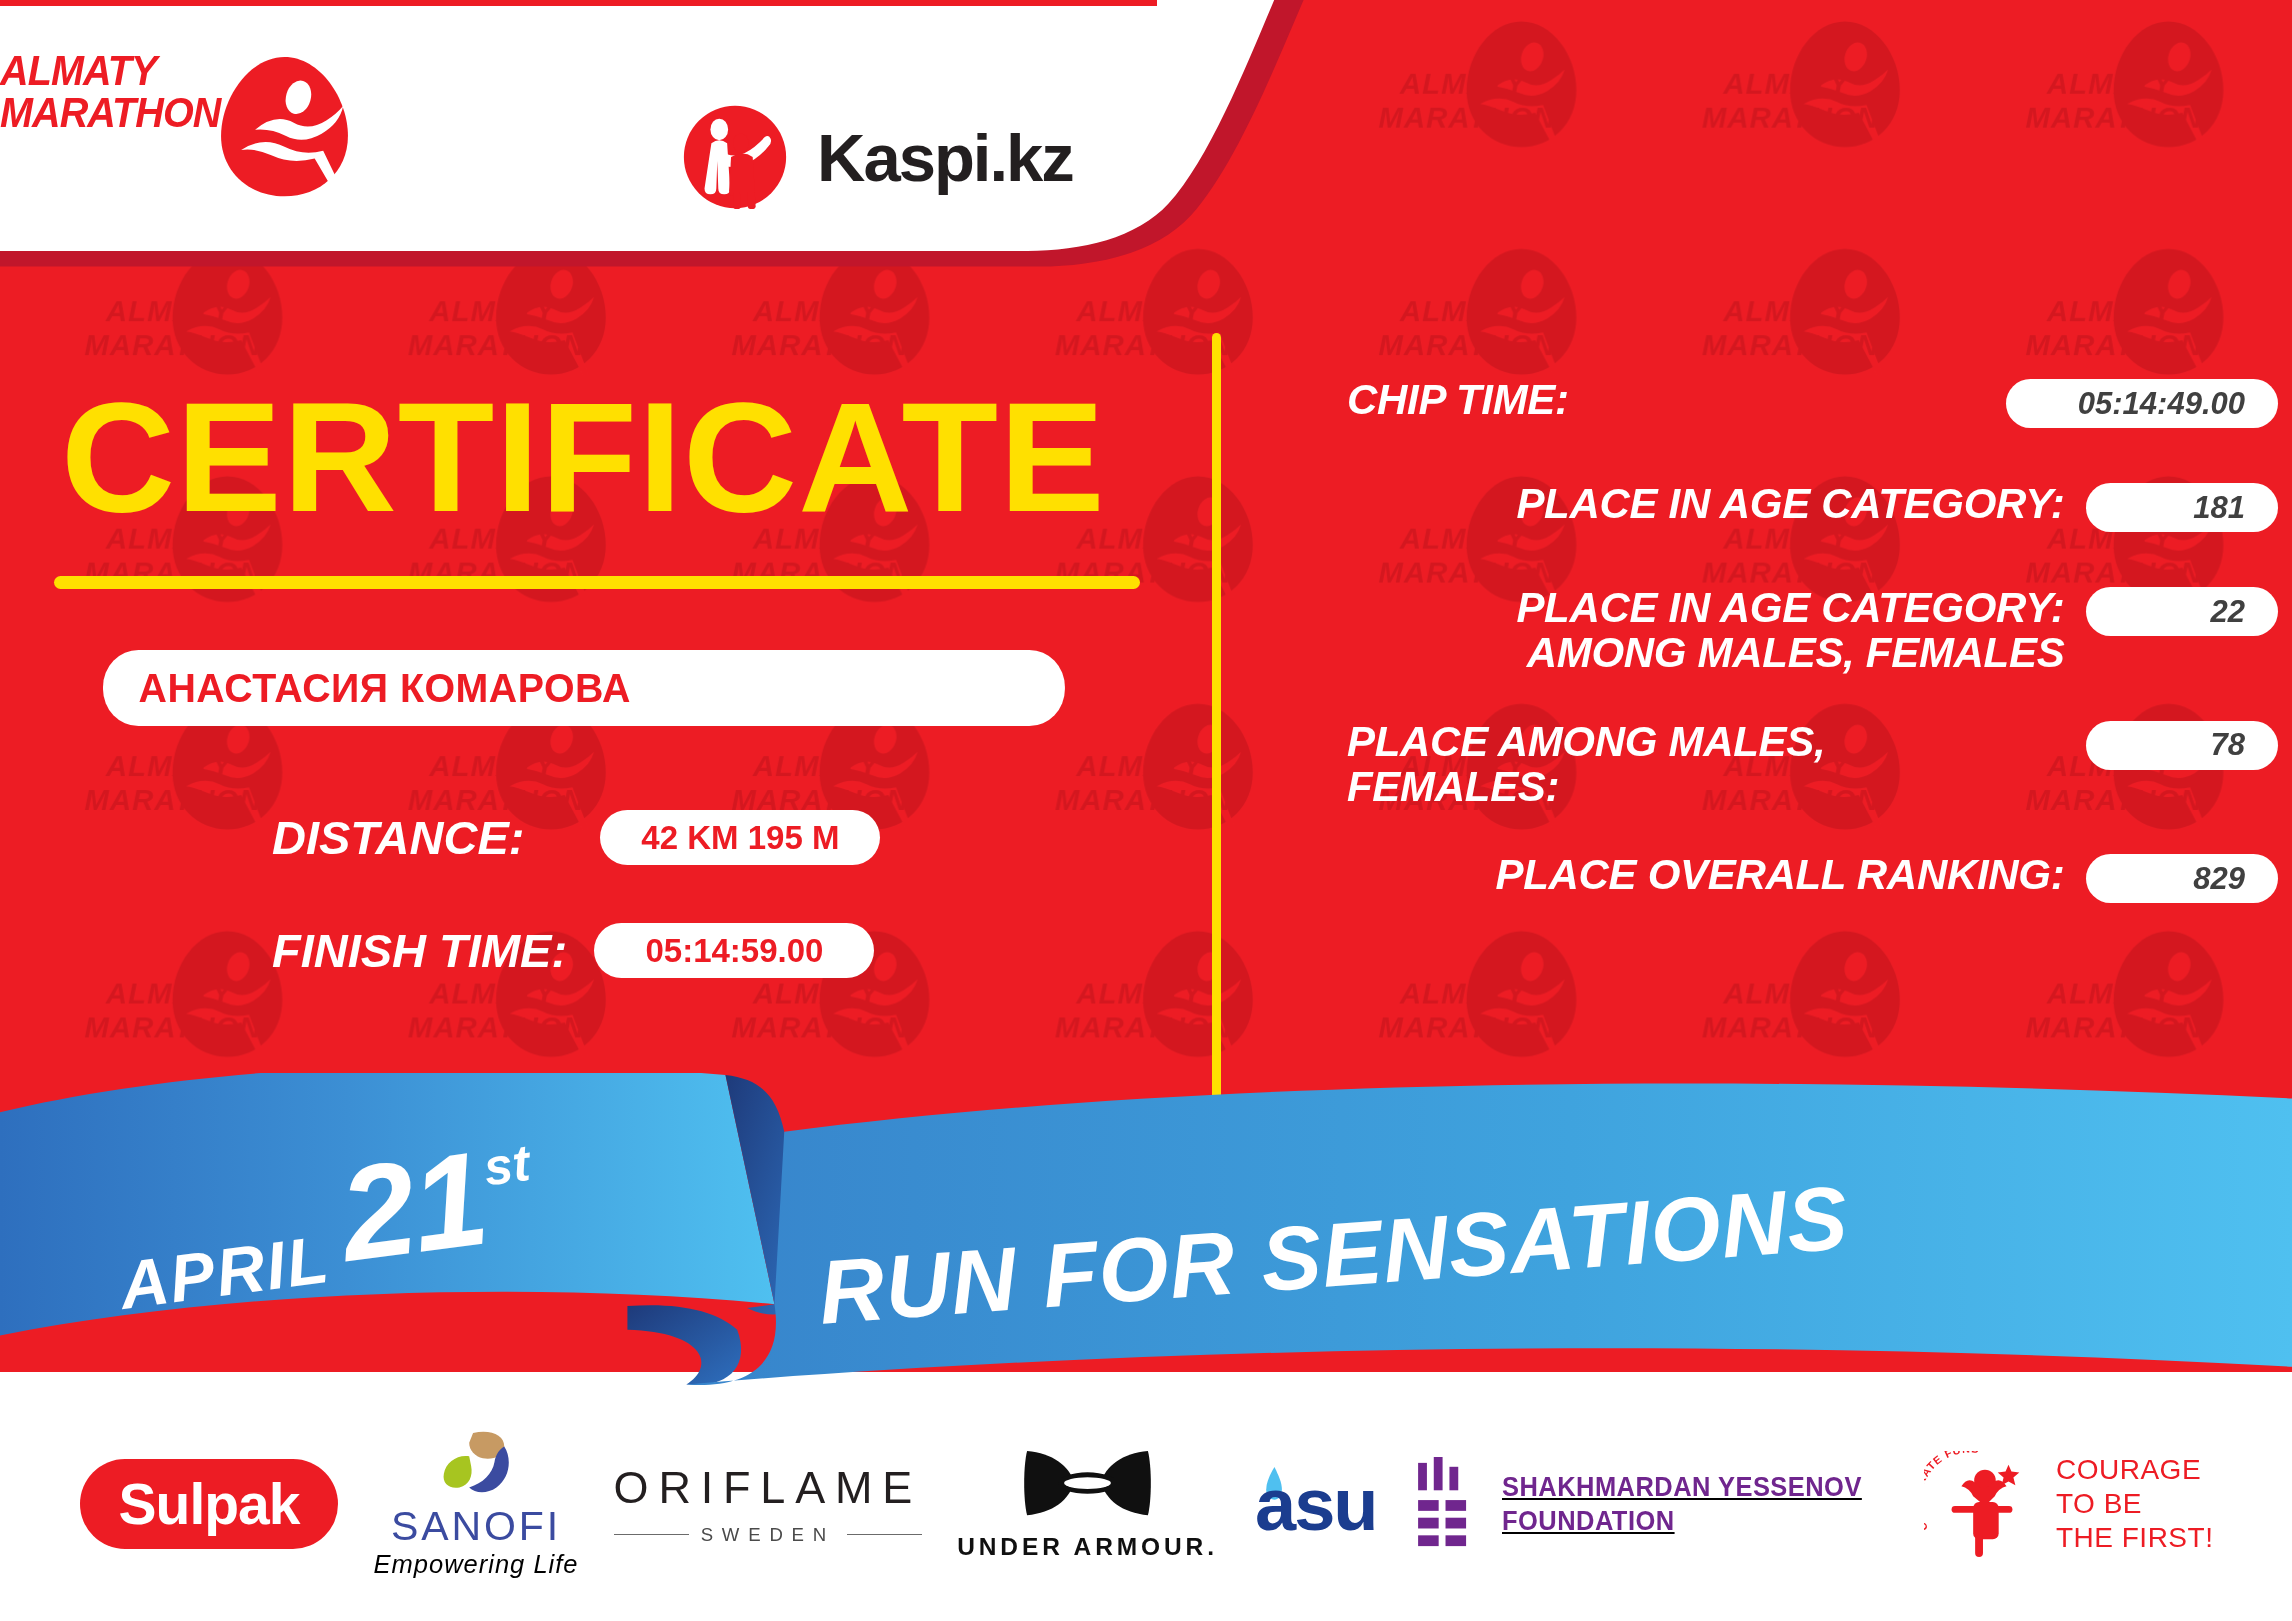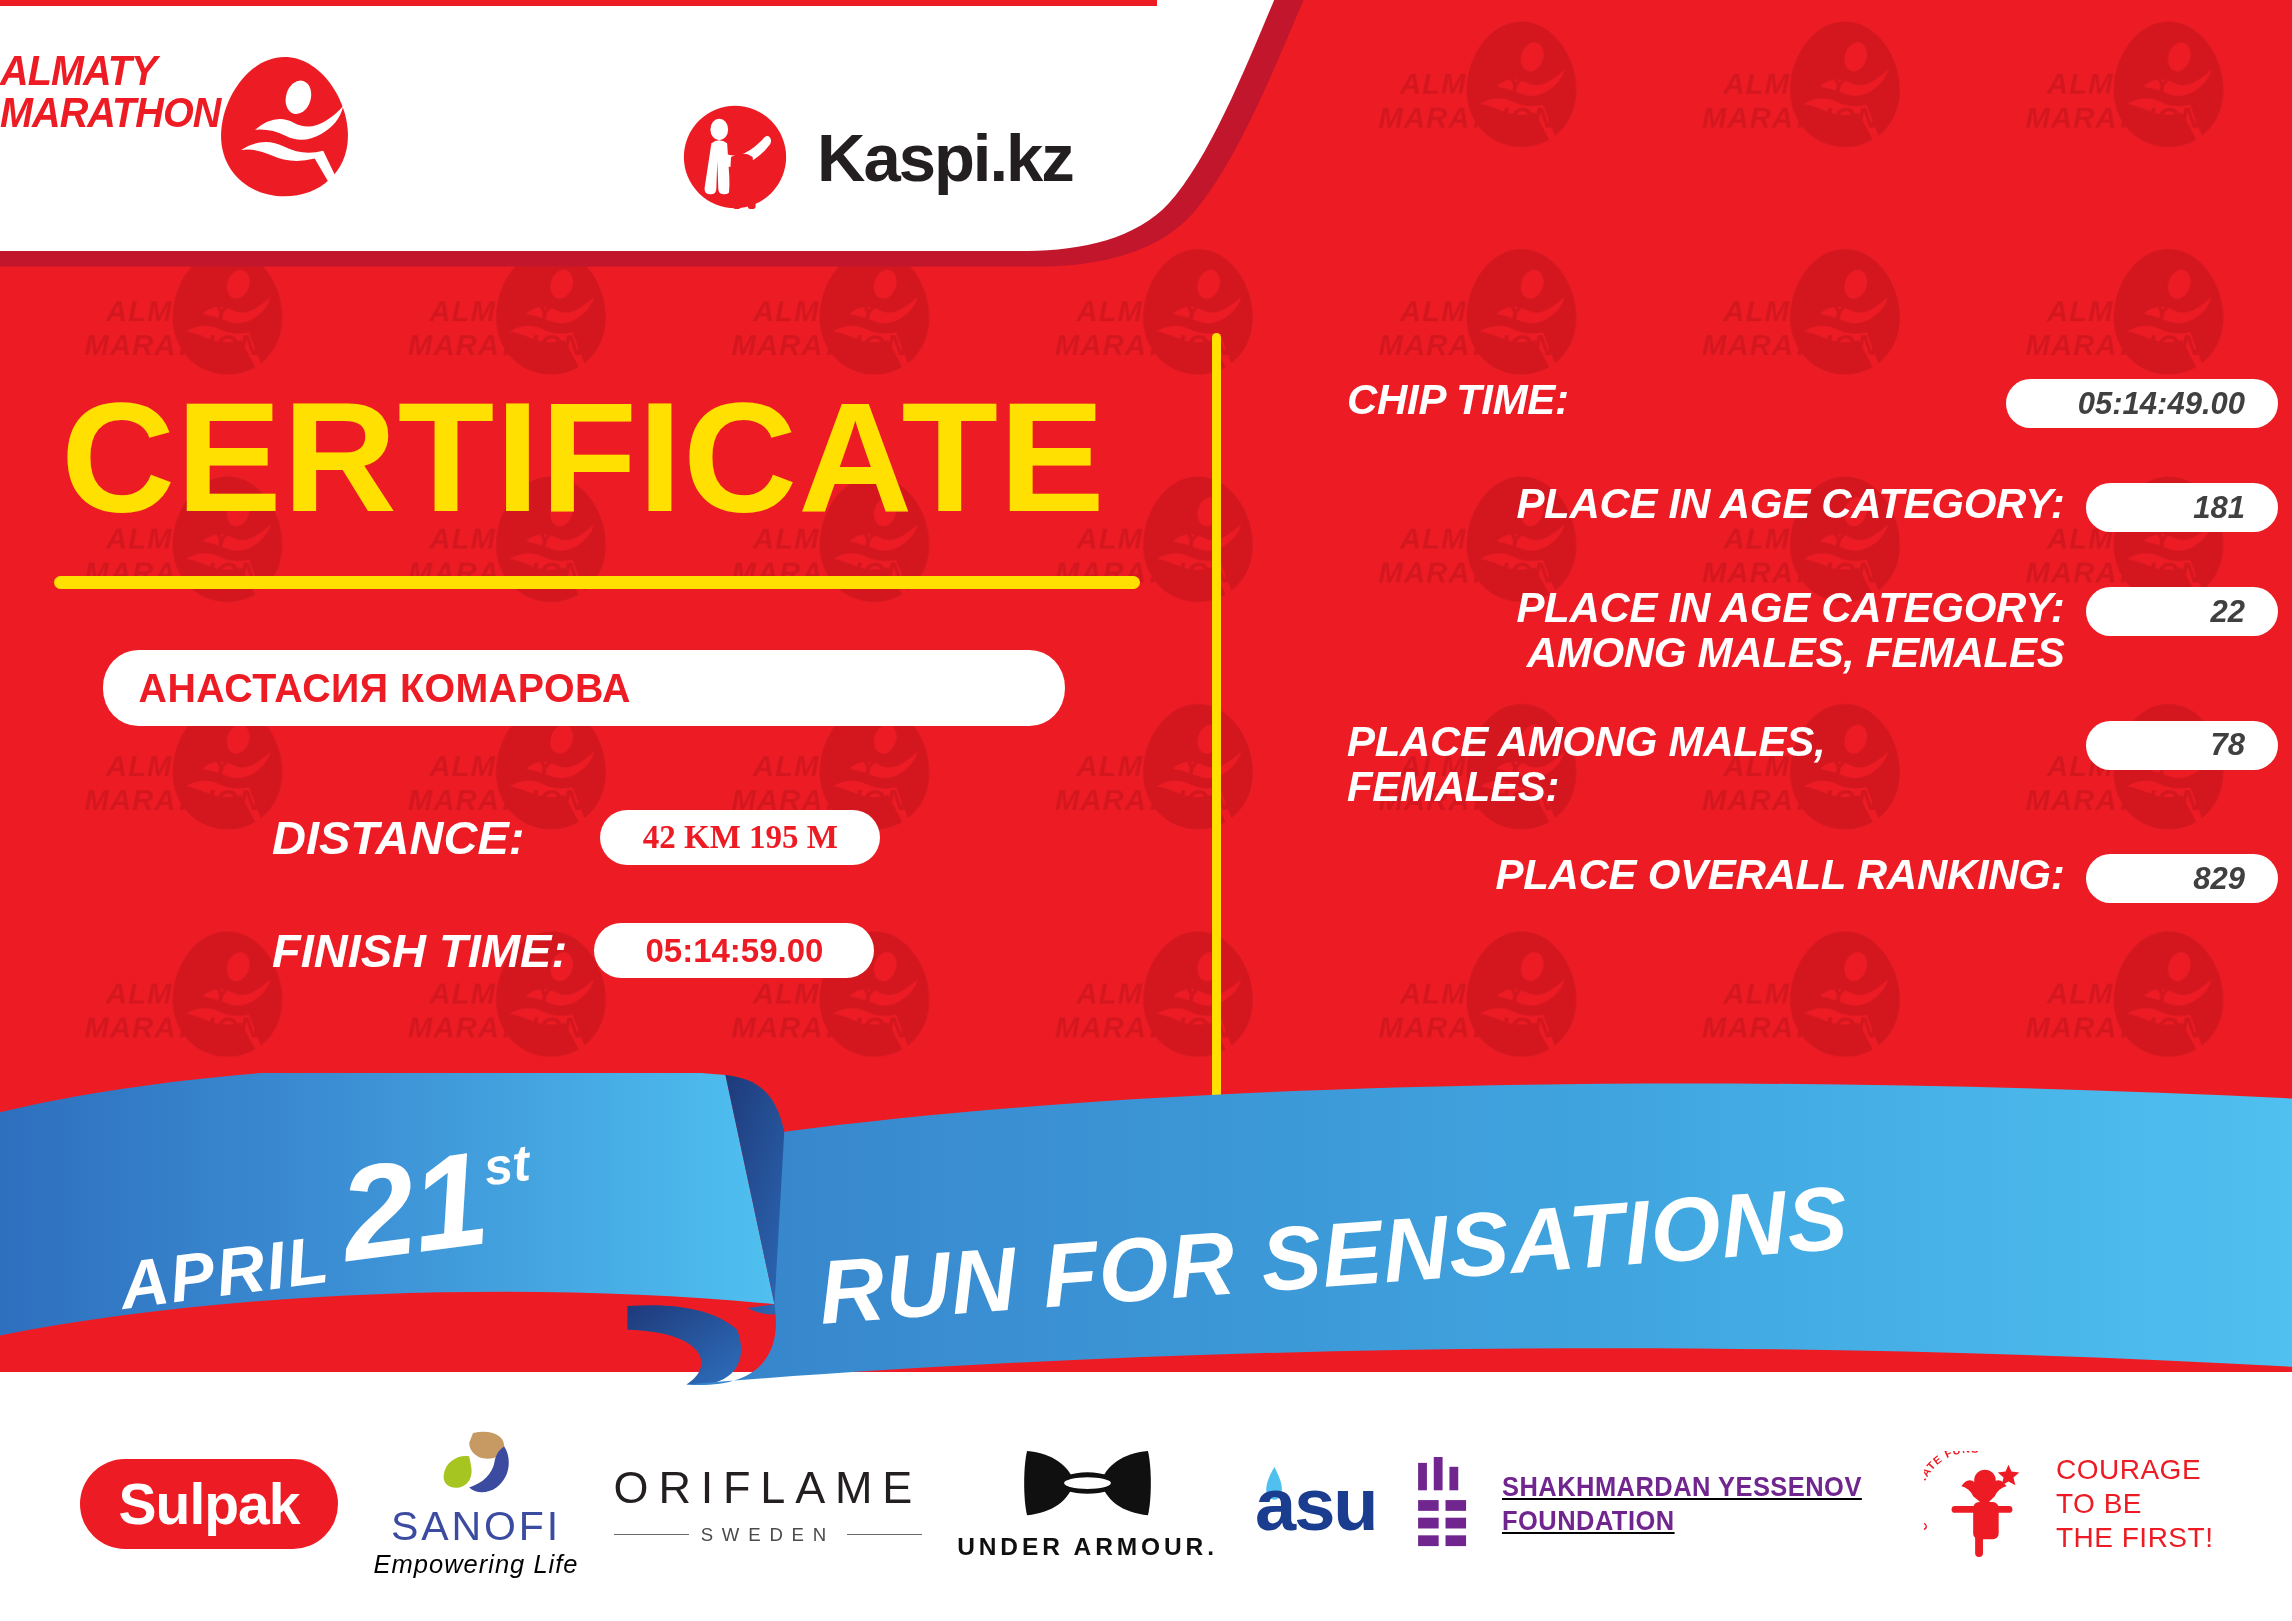--- a/index.html
+++ b/index.html
@@ -125,21 +125,21 @@
   .left-pill {
     height: 55px; border-radius: 27.4px;
     padding: 0 25.5px;
     justify-content: center;
     font-size: 33px;
     letter-spacing: 0px;
     font-style: normal;
   }
 
   #row-distance { left: 272px; top: 810px; }
-  #row-distance .left-pill { width: 280px; margin-left: 76px; font-family: Liberation Serif, serif; }
+  #row-distance .left-pill { width: 280px; margin-left: 76px; }
   #row-finish { left: 272px; top: 923px; }
   #row-finish .left-pill { width: 280px; margin-left: 27.4px; }
 
   
   #divider {
     position: absolute;
     left: 1212px; top: 333px;
     width: 8.8px; height: 769px;
     background: #FFE000;
     border-radius: 4.9px;

